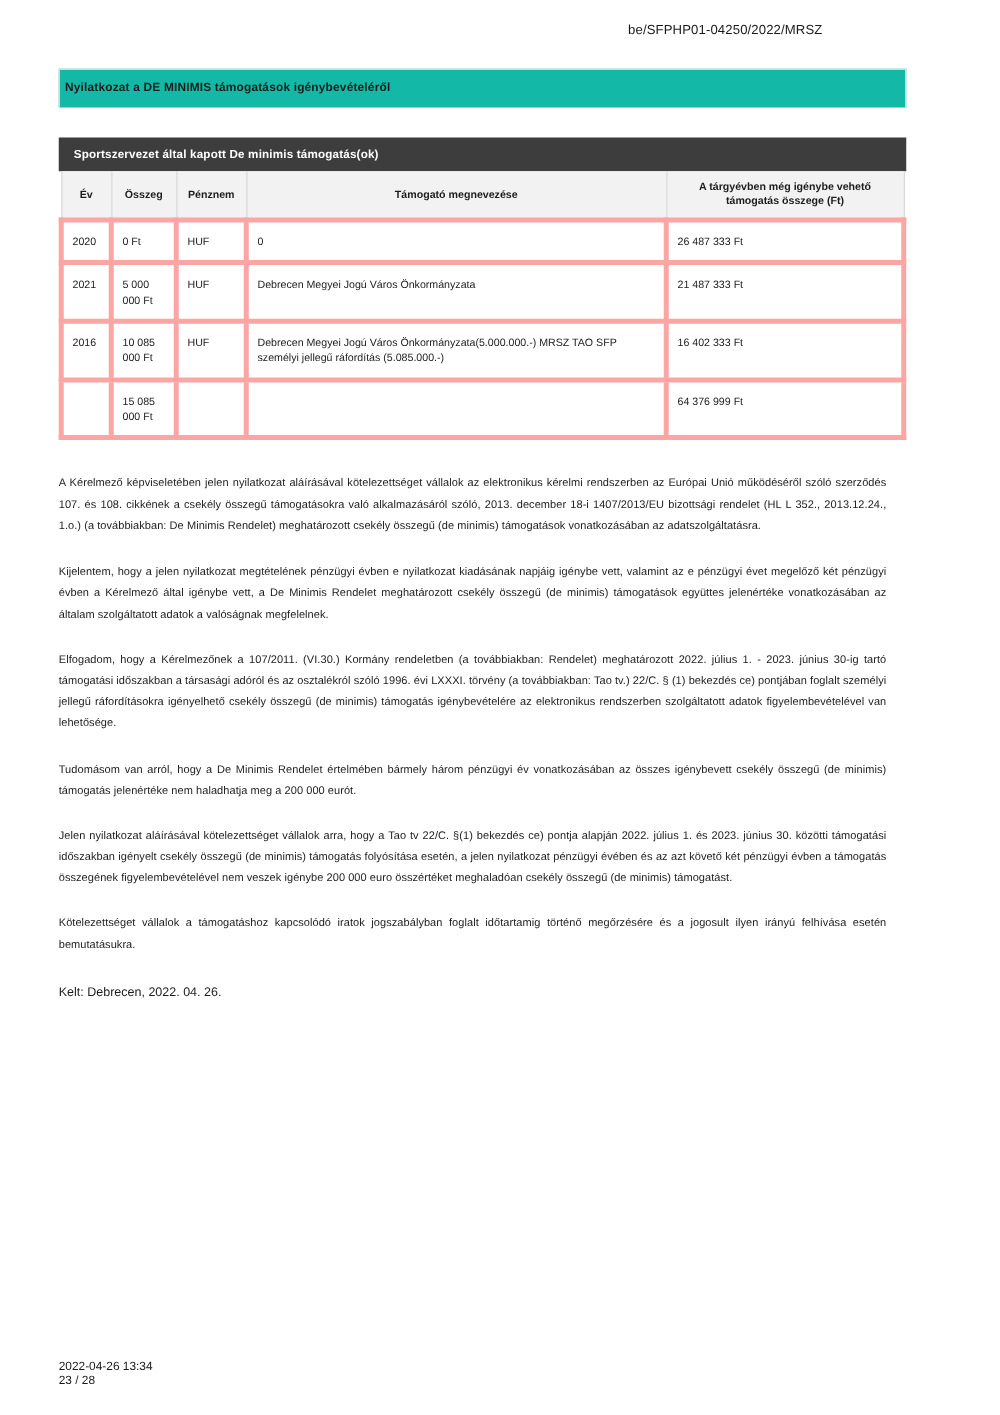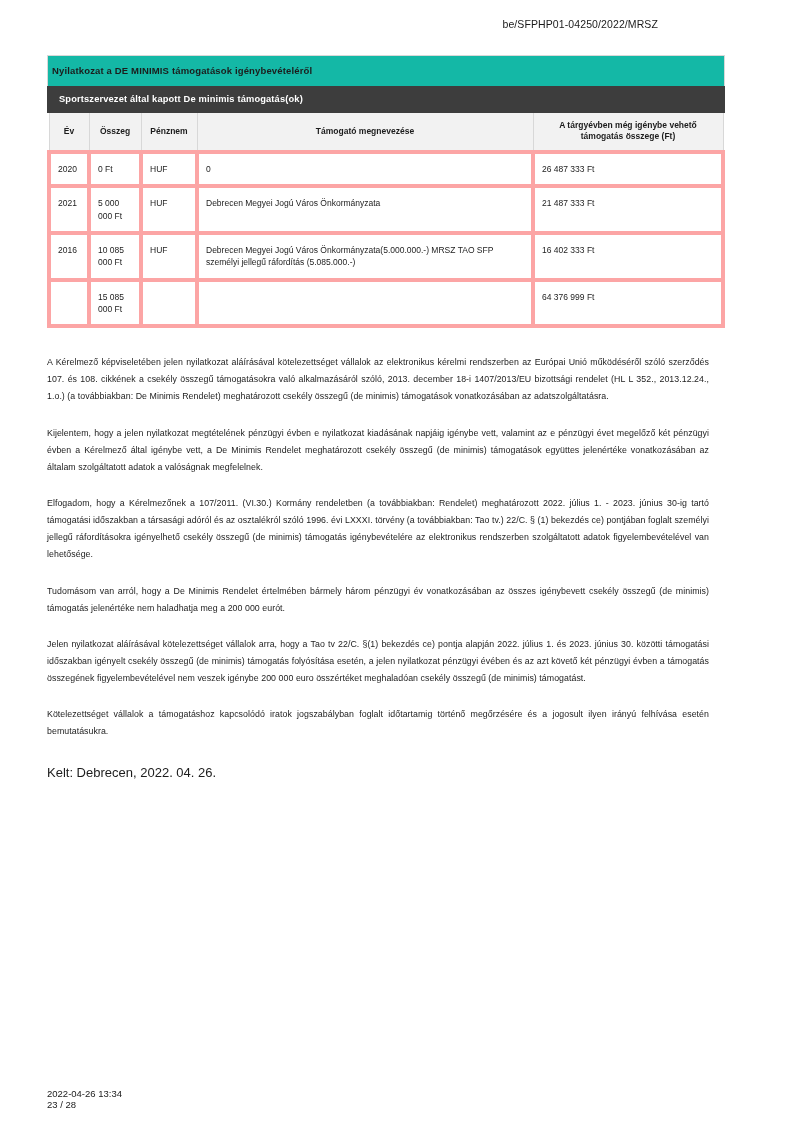--- a/index.html
+++ b/index.html
@@ -45,20 +45,21 @@
     color: #1c1c1c;
     letter-spacing: 0.15px;
   }
   .subject-bar {
     background: #3d3d3d;
     color: #ffffff;
     padding: 8px 12px 9px 12px;
     font-size: 9.3px;
     font-weight: bold;
     letter-spacing: 0.15px;
+    margin-top: 24px;
   }
   table.grant-table {
     width: 100%;
     border-collapse: collapse;
     table-layout: fixed;
     font-size: 8.6px;
   }
   table.grant-table th {
     background: #f2f2f2;
     border: 1px solid #d8d8d8;
@@ -92,21 +93,21 @@
     margin: 19px 16px 0 0;
     font-size: 8.8px;
     line-height: 1.95;
     text-align: justify;
     color: #1c1c1c;
     letter-spacing: 0.05px;
   }
   .para.first { margin-top: 26px; }
   .kelt {
     margin: 24px 0 0 0;
-    font-size: 13px;
+    font-size: 10px;
     color: #1c1c1c;
   }
   
   .footer {
     position: absolute;
     bottom: 22px;
     left: 47px;
     right: 47px;
     display: flex;
     justify-content: space-between;

